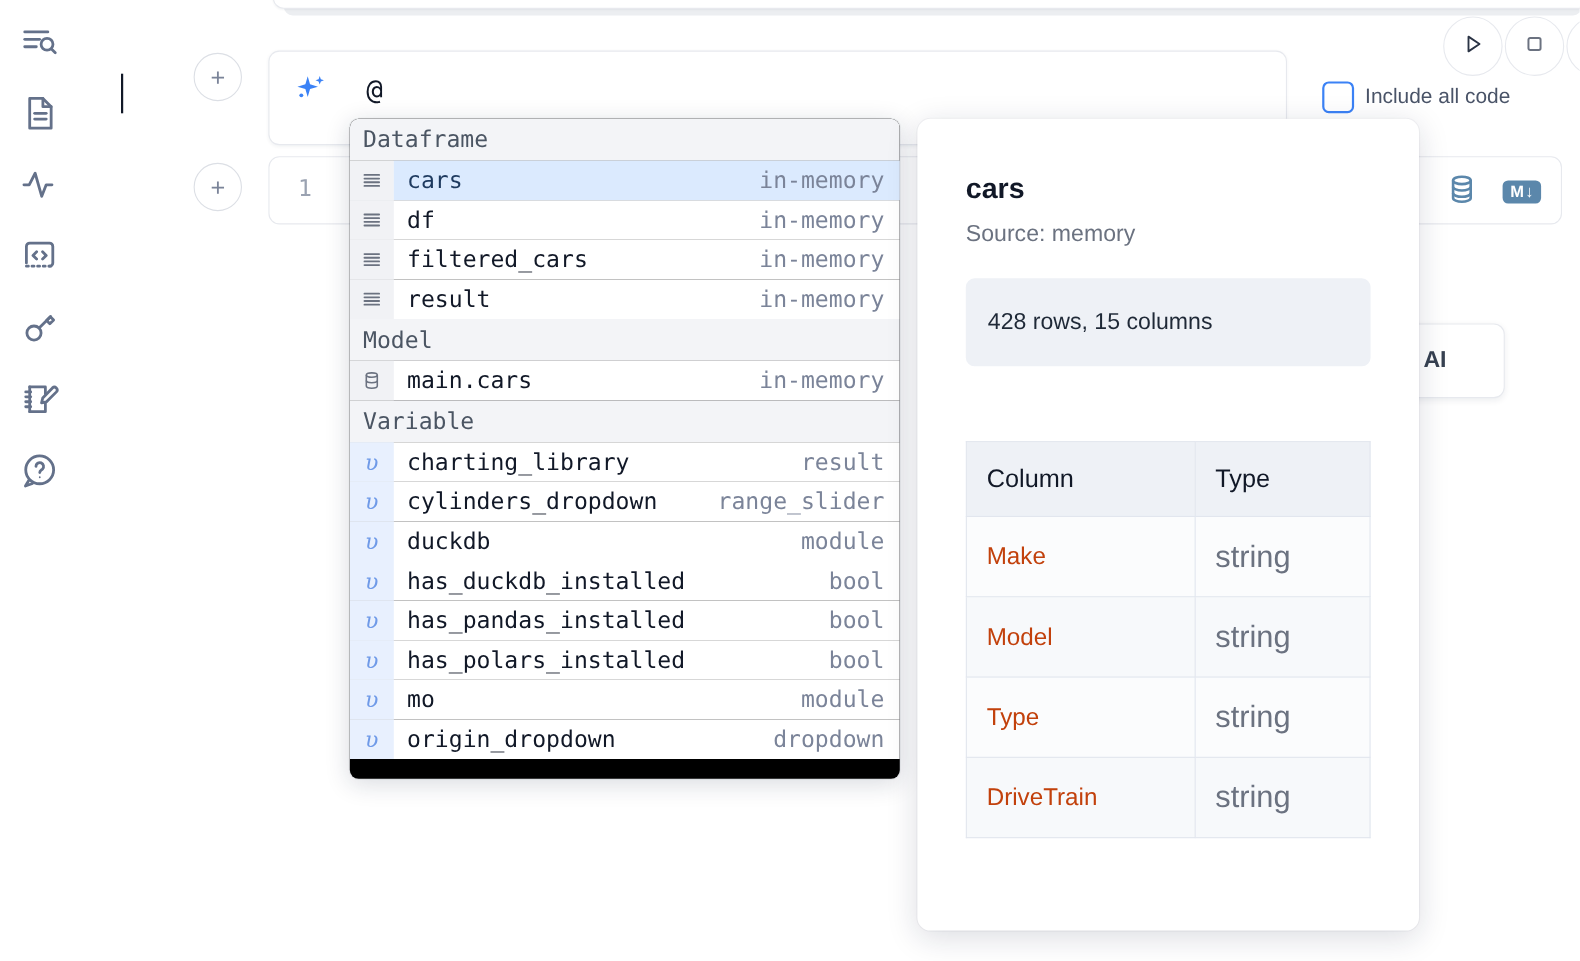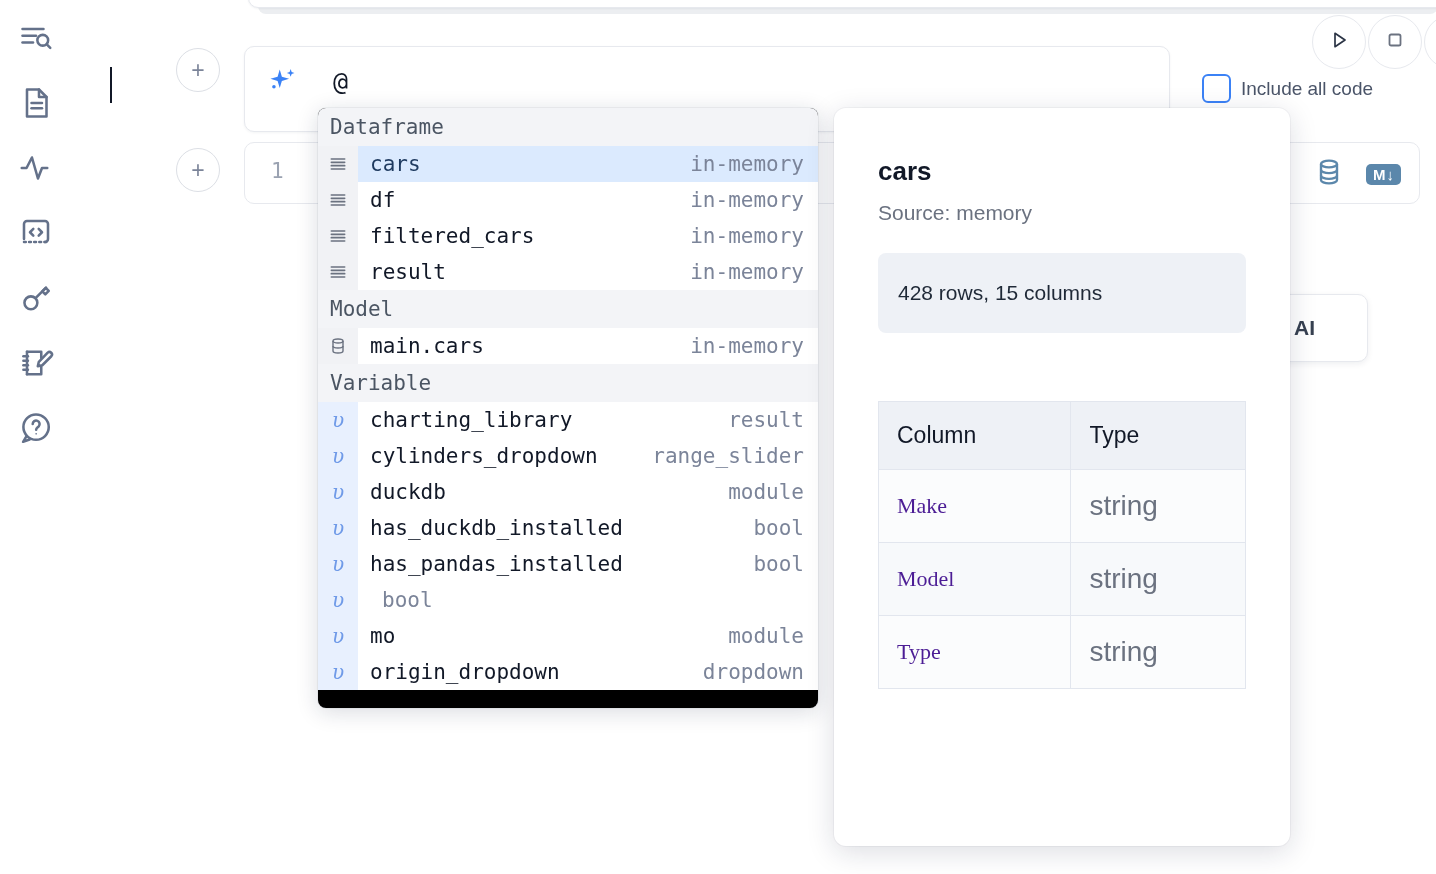--- a/index.html
+++ b/index.html
@@ -165,21 +165,21 @@
     padding: 28px 20px; font-size: 21px; color: #1f2937;
   }
   .pv-table { margin-top: 68px; width: 100%; border-collapse: collapse; }
   .pv-table th {
     background: #eef1f6; text-align: left; font-weight: 400;
     font-size: 23px; color: #111827; padding: 20px 18px;
     border: 1px solid #e2e6ee;
   }
   .pv-table td { border: 1px solid #e2e6ee; padding: 20px 18px; }
   .pv-col {
-    font-family: Liberation Serif, serif; font-size: 22px; color: #4c1d95;
+    font-family: Liberation Sans, sans-serif; font-size: 22px; color: #c2410c;
   }
   .pv-type { font-size: 28px; color: #6b7280; }
   .pv-table tr:nth-child(odd) td { background: #fbfcfd; }
   .pv-table tr:nth-child(even) td { background: #f7f9fb; }
 </style>
 </head>
 <body>
 
 <div id="root">
 
@@ -446,20 +446,21 @@
         <div class="ac-name-wrap">
           <span class="ac-name">has_pandas_installed</span>
           <span class="ac-kind">bool</span>
         </div>
       </div>
       <div class="ac-item">
         <div class="ac-gutter var">
           <span class="glyph-v">υ</span>
         </div>
         <div class="ac-name-wrap">
+          <span class="ac-name">has_polars_installed</span>
           <span class="ac-kind">bool</span>
         </div>
       </div>
       <div class="ac-item">
         <div class="ac-gutter var">
           <span class="glyph-v">υ</span>
         </div>
         <div class="ac-name-wrap">
           <span class="ac-name">mo</span>
           <span class="ac-kind">module</span>
@@ -493,17 +494,21 @@
             <td class="pv-type">string</td>
           </tr>
           <tr>
             <td class="pv-col">Model</td>
             <td class="pv-type">string</td>
           </tr>
           <tr>
             <td class="pv-col">Type</td>
             <td class="pv-type">string</td>
           </tr>
+          <tr>
+            <td class="pv-col">DriveTrain</td>
+            <td class="pv-type">string</td>
+          </tr>
         </tbody>
     </table>
   </div>
 
 </div>
 
 </body></html>

